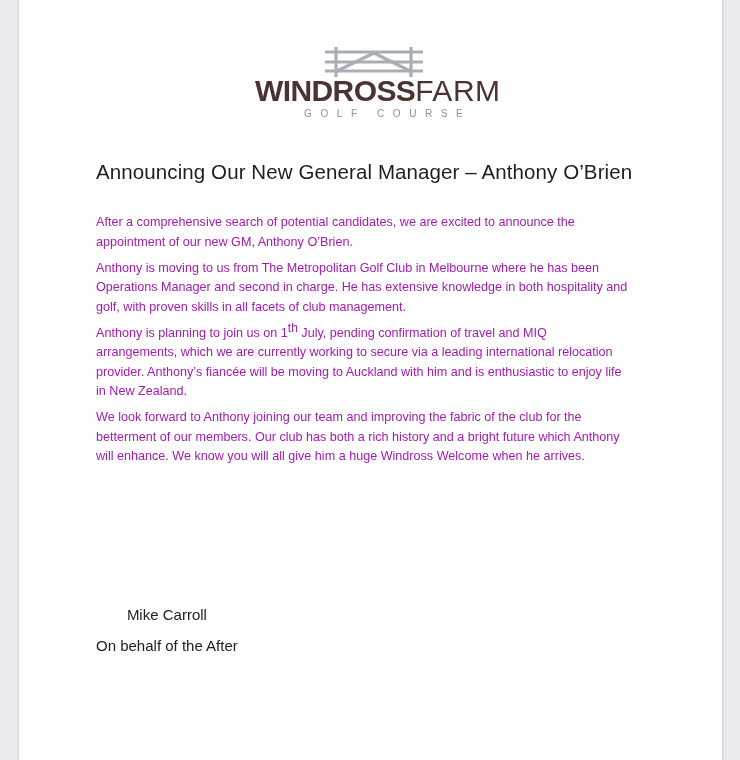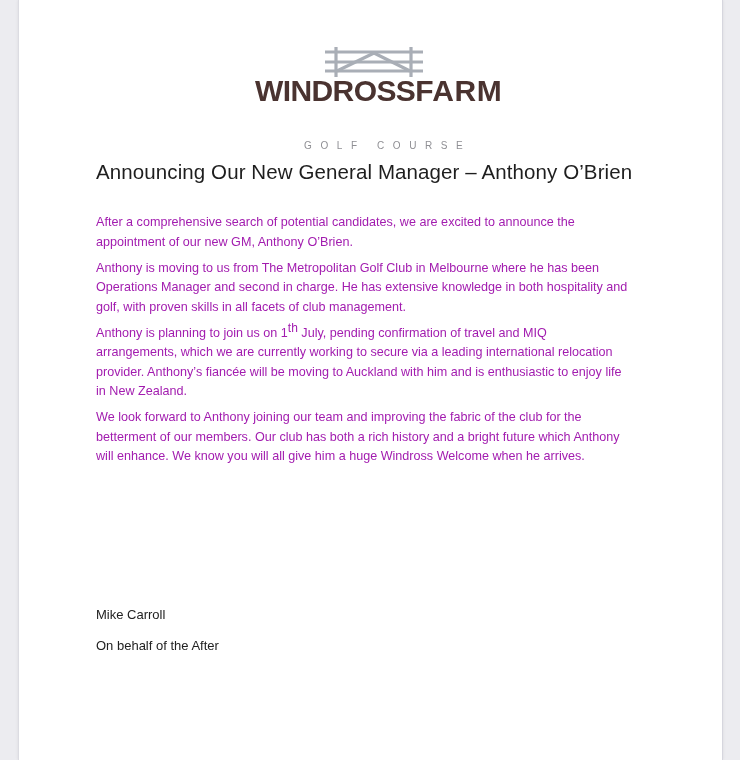--- a/index.html
+++ b/index.html
@@ -50,35 +50,34 @@
       line-height: 30px;
       letter-spacing: -0.5px;
     }
     .wordmark .w-bold {
       font-weight: 700;
       color: #4a3330;
       letter-spacing: -0.6px;
       text-align: center;
     }
     .wordmark .w-light {
-      font-weight: 700;
+      font-weight: 400;
       color: #4a3330;
       letter-spacing: 0.5px;
     }
     .tagline {
       position: absolute;
       left: 49px;
       top: 64px;
       width: 160px;
       font-size: 10px;
       line-height: 12px;
       letter-spacing: 8.6px;
       color: #8f8f94;
       white-space: nowrap;
-      margin-top: 32px;
     }
     .title {
       position: absolute;
       left: 77px;
       top: 159px;
       font-size: 20.5px;
       line-height: 26px;
       color: #1e1e1e;
       white-space: nowrap;
       letter-spacing: 0.1px;
@@ -97,23 +96,24 @@
     }
     .body sup {
       font-size: 12px;
       line-height: 0;
       vertical-align: 5px;
     }
     .signature {
       position: absolute;
       left: 77px;
       top: 605px;
-      font-size: 13px;
+      font-size: 15px;
       line-height: 19.5px;
       color: #222222;
+      text-align: center;
     }
     .signature div {
       margin-bottom: 11px;
     }
   </style>
 </head>
 <body>
 
 <div class="page">
 

